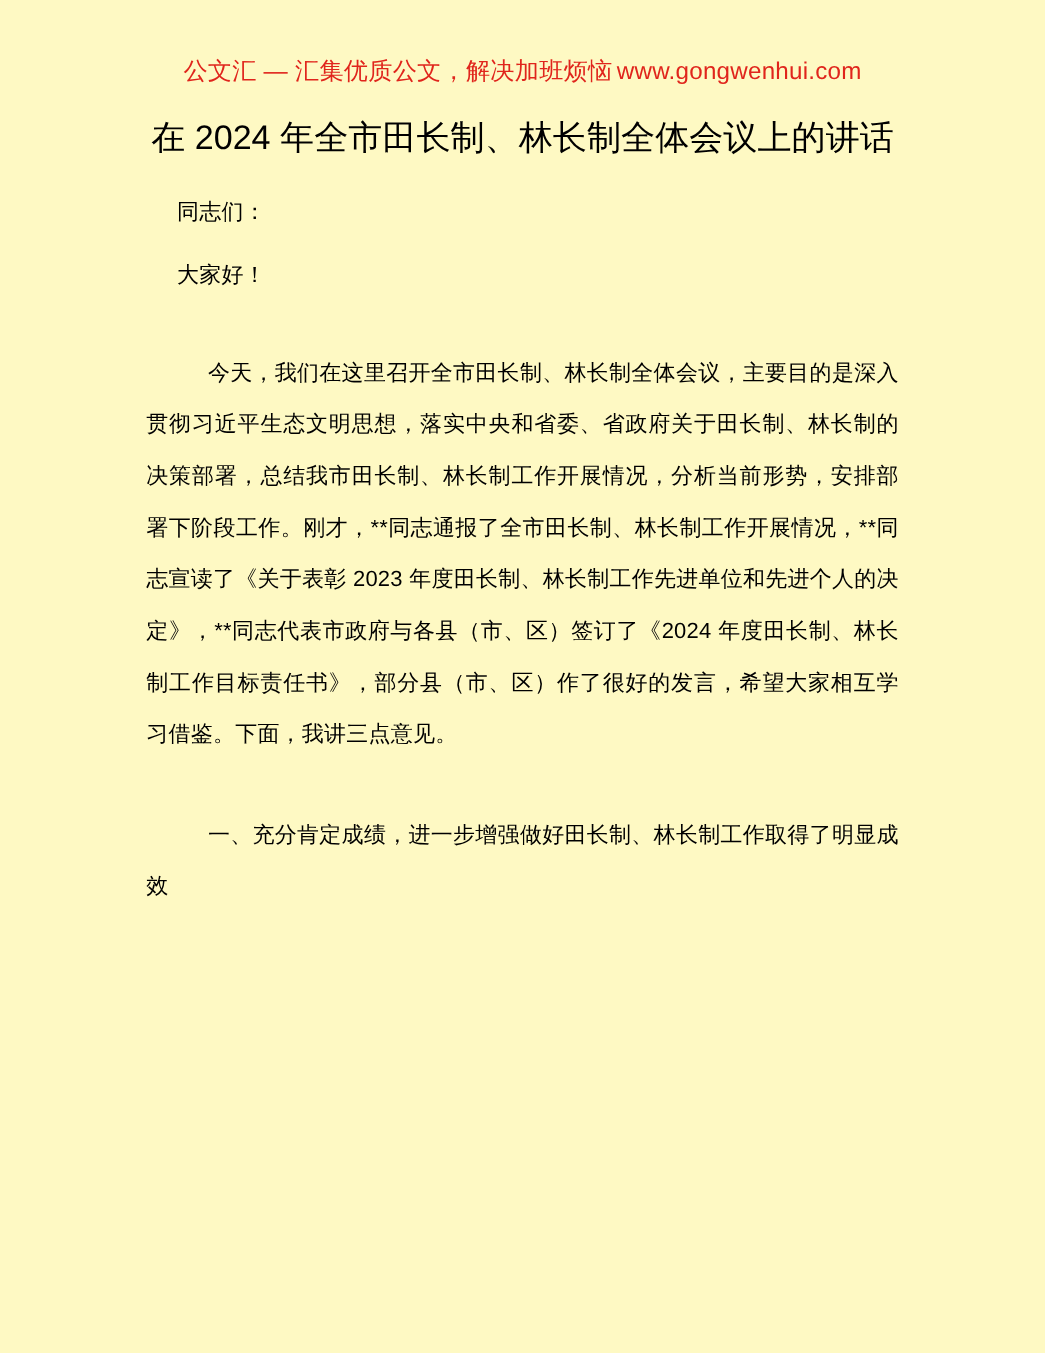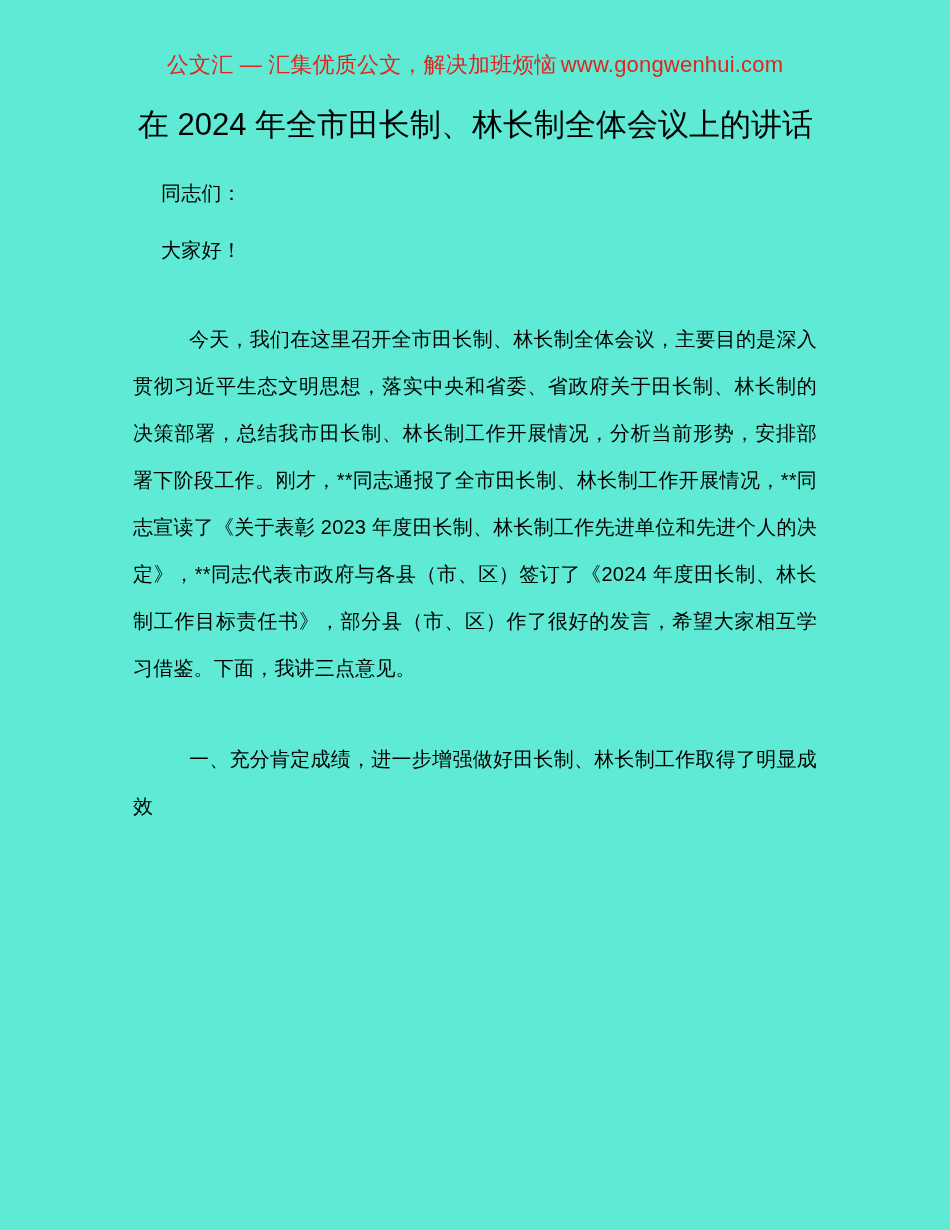--- a/index.html
+++ b/index.html
@@ -12,21 +12,21 @@
     height: 1230px;
     font-family: "Liberation Sans", "DejaVu Sans", sans-serif;
     color: #000000;
     position: relative;
     overflow: hidden;
   }
 
   .page {
     width: 950px;
     height: 1230px;
-    background: #5eead4;
+    background: #fef9c3;
     box-sizing: border-box;
     position: relative;
   }
 
   
   .site-banner {
     width: 100%;
     text-align: center;
     padding-top: 52px;
     font-size: 22px;
@@ -49,21 +49,21 @@
     margin: 0 auto;
     width: 684px;      
     padding-top: 24px;
     box-sizing: border-box;
   }
 
   
   .doc-title {
     font-size: 31px;
     line-height: 46px;
-    text-align: right;
+    text-align: center;
     font-weight: normal;
     margin: 0;
     padding: 0 4px;
     letter-spacing: 0px;
     word-break: break-all;
   }
 
   
   .para {
     font-size: 20px;

